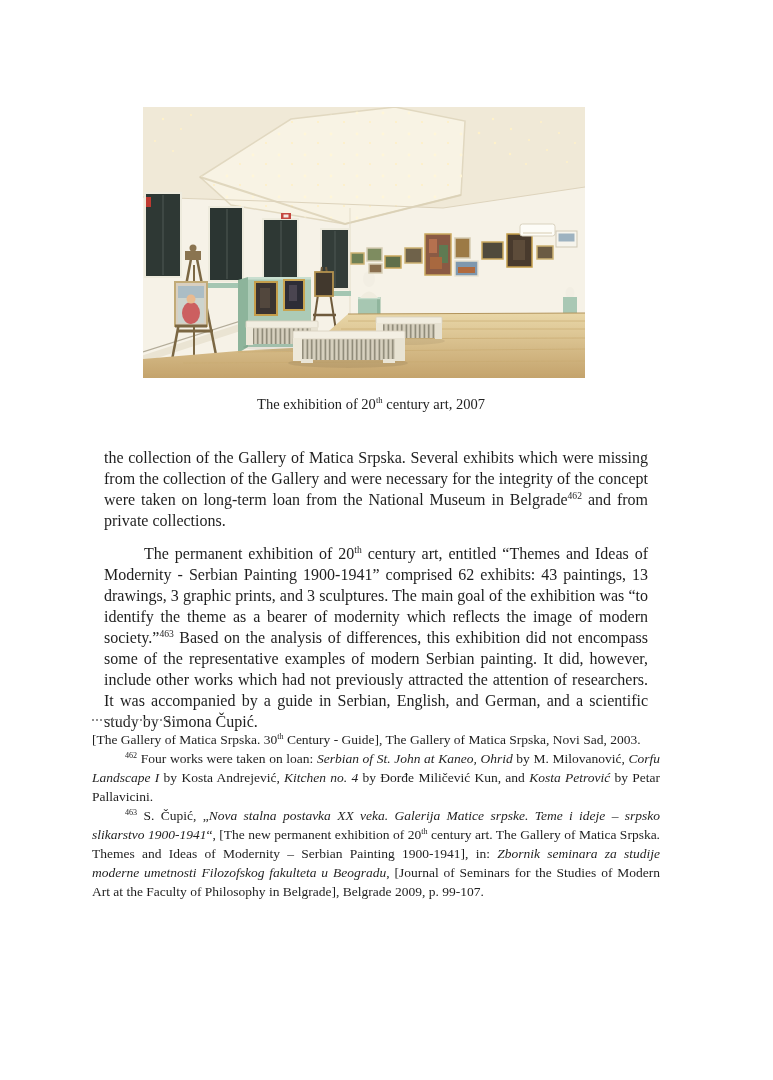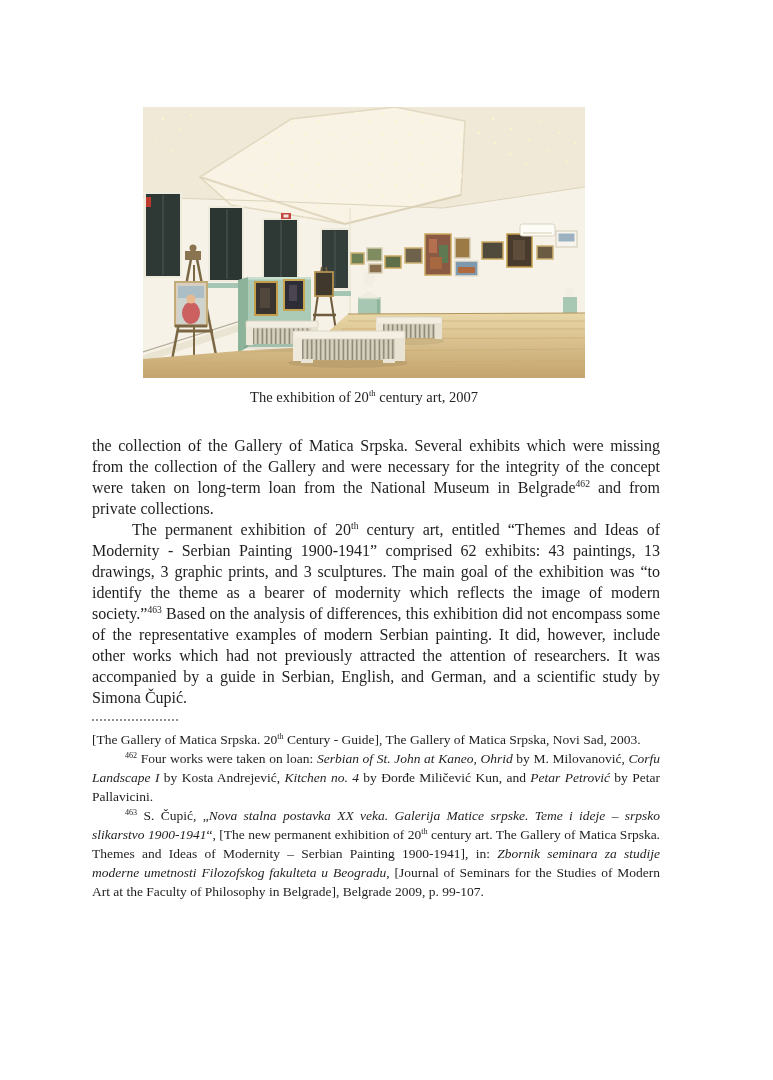--- a/index.html
+++ b/index.html
@@ -1,24 +1,24 @@
 <!DOCTYPE html>
 <html><head>
 <meta charset="utf-8">
 <style>
   html,body{margin:0;padding:0;background:#ffffff;}
   .page{position:relative;width:773px;height:1080px;background:#ffffff;
         font-family:"Liberation Serif","DejaVu Serif",serif;color:#1e1e1e;overflow:hidden;}
   .photo{position:absolute;left:143px;top:107px;width:442px;height:271px;}
   .photo svg{display:block;}
-  .caption{position:absolute;left:143px;top:389px;width:442px;margin:0;
+  .caption{position:absolute;left:143px;top:389px;width:442px;margin:7px;
            text-align:center;font-size:14.5px;color:#222;}
   .bodytext{position:absolute;left:92px;top:435px;width:568px;
             text-align:justify;font-size:16px;line-height:21px;}
-  .bodytext p{margin:0;}
+  .bodytext p{margin:12px;}
   .indent{text-indent:40px;}
   .fnsep{position:absolute;left:92px;top:719px;width:86px;height:0;
          border-top:2px dotted #8f8f8f;}
   .footnotes{position:absolute;left:92px;top:730px;width:568px;
              text-align:justify;font-size:13.5px;line-height:19px;}
   .footnotes p{margin:0;}
   .fn-indent{text-indent:33px;}
   .pagenum{position:absolute;left:92px;top:928px;width:568px;
            text-align:right;font-size:16px;}
   sup{font-size:0.6em;line-height:0;vertical-align:super;}
@@ -220,19 +220,19 @@
   <p class="caption"><span>The exhibition of 20</span><sup>th</sup><span> century art, 2007</span></p>
 
   <div class="bodytext">
     <p><span>the collection of the Gallery of Matica Srpska. Several exhibits which were missing from the collection of the Gallery and were necessary for the integrity of the concept were taken on long-term loan from the National Museum in Belgrade</span><sup>462</sup><span> and from private collections.</span></p>
     <p class="indent"><span>The permanent exhibition of 20</span><sup>th</sup><span> century art, entitled “Themes and Ideas of Modernity - Serbian Painting 1900-1941” comprised 62 exhibits: 43 paintings, 13 drawings, 3 graphic prints, and 3 sculptures. The main goal of the exhibition was “to identify the theme as a bearer of modernity which reflects the image of modern society.”</span><sup>463</sup><span> Based on the analysis of differences, this exhibition did not encompass some of the representative examples of modern Serbian painting. It did, however, include other works which had not previously attracted the attention of researchers. It was accompanied by a guide in Serbian, English, and German, and a scientific study by Simona Čupić.</span></p>
   </div>
 
   <div class="fnsep"></div>
 
   <div class="footnotes">
-    <p><span>[The Gallery of Matica Srpska. 20</span><sup>th</sup><span> Century - Guide], The Gallery of Matica Srpska, Novi Sad, 2003.</span></p>
-    <p class="fn-indent"><sup>462</sup><span> Four works were taken on loan: </span><em>Serbian of St. John at Kaneo, Ohrid</em><span> by M. Milovanović, </span><em>Corfu Landscape I</em><span> by Kosta Andrejević, </span><em>Kitchen no. 4</em><span> by Đorđe Miličević Kun, and </span><em>Petar Petrović</em><span> by Petar Pallavicini.</span></p>
+    <p><span>[The Gallery of Matica Srpska. 30</span><sup>th</sup><span> Century - Guide], The Gallery of Matica Srpska, Novi Sad, 2003.</span></p>
+    <p class="fn-indent"><sup>462</sup><span> Four works were taken on loan: </span><em>Serbian of St. John at Kaneo, Ohrid</em><span> by M. Milovanović, </span><em>Corfu Landscape I</em><span> by Kosta Andrejević, </span><em>Kitchen no. 4</em><span> by Đorđe Miličević Kun, and </span><em>Kosta Petrović</em><span> by Petar Pallavicini.</span></p>
     <p class="fn-indent"><sup>463</sup><span> S. Čupić, „</span><em>Nova stalna postavka XX veka. Galerija Matice srpske. Teme i ideje – srpsko slikarstvo 1900-1941</em><span>“, [The new permanent exhibition of 20</span><sup>th</sup><span> century art. The Gallery of Matica Srpska. Themes and Ideas of Modernity – Serbian Painting 1900-1941], in: </span><em>Zbornik seminara za studije moderne umetnosti Filozofskog fakulteta u Beogradu</em><span>, [Journal of Seminars for the Studies of Modern Art at the Faculty of Philosophy in Belgrade], Belgrade 2009, p. 99-107.</span></p>
   </div>
 
 
 </div>
 
 </body></html>

